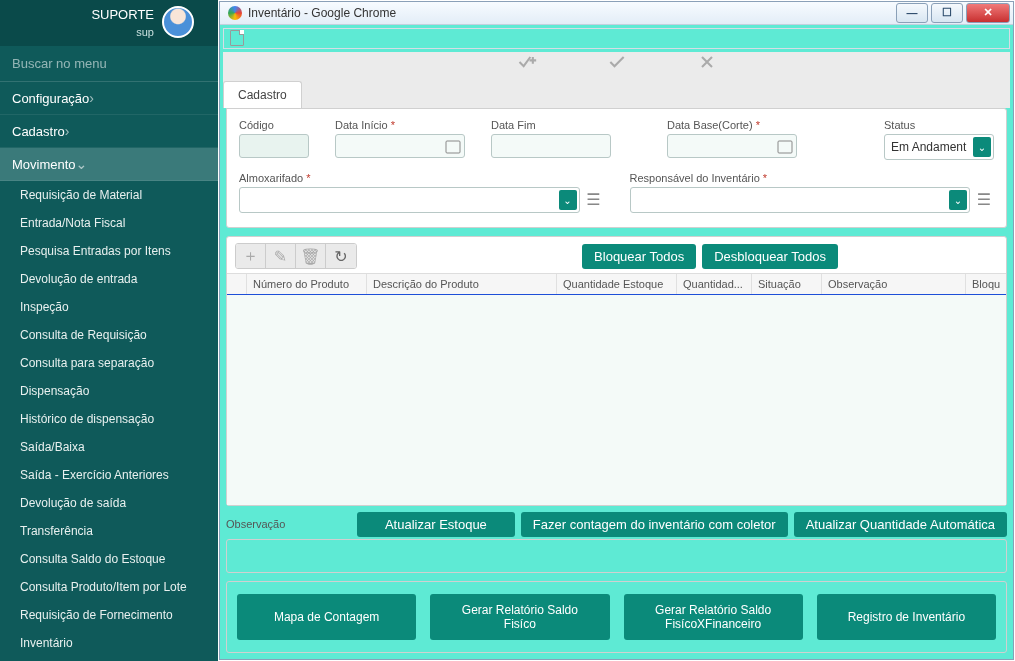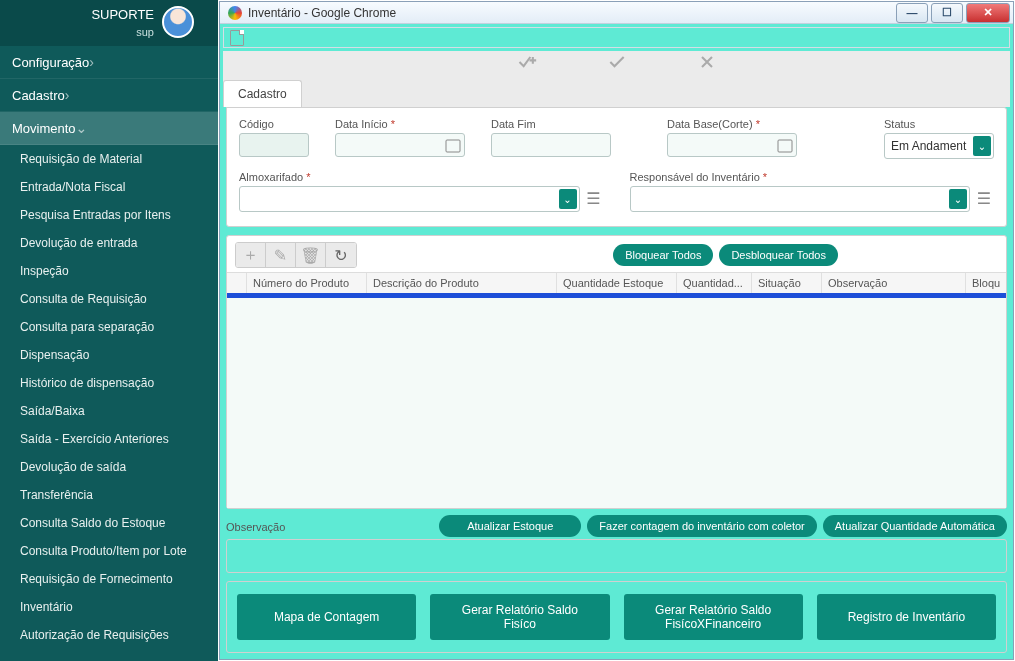--- a/index.html
+++ b/index.html
@@ -56,22 +56,22 @@
 .lookup .select-input { flex: 1; }
 .list-icon { width: 20px; height: 24px; display: flex; align-items: center; justify-content: center; color: #888; cursor: pointer; }
 
 .grid-panel { border: 1px solid #d0d0d0; margin: 8px 6px 0; background: #fff; border-radius: 3px; display: flex; flex-direction: column; }
 .grid-toolbar { display: flex; align-items: center; padding: 6px 8px 4px; gap: 6px; }
 .grid-toolbar-left { display: flex; gap: 0; border: 1px solid #ccc; border-radius: 3px; overflow: hidden; }
 .tb-btn { width: 30px; height: 24px; background: #eaeaea; display: flex; align-items: center; justify-content: center; color: #aaa; cursor: pointer; border-right: 1px solid #ccc; }
 .tb-btn:last-child { border-right: none; }
 .tb-btn.active { color: #666; }
 .grid-toolbar-right { display: flex; gap: 6px; margin-left: auto; margin-right: 160px; }
-.pill-btn { background: #0b8a7a; color: #fff; font-size: 11px; padding: 5px 12px; border-radius: 11px; cursor: pointer; border: none; }
-.grid-header { display: flex; background: #f6f6f6; border-top: 1px solid #ddd; border-bottom: 5px solid #1d4ed8; font-size: 11px; color: #555; }
+.pill-btn { background: #0b8a7a; color: #fff; font-size: 13px; padding: 5px 12px; border-radius: 3px; cursor: pointer; border: none; }
+.grid-header { display: flex; background: #f6f6f6; border-top: 1px solid #ddd; border-bottom: 1px solid #1d4ed8; font-size: 11px; color: #555; }
 .gh-cell { padding: 4px 6px; border-right: 1px solid #e0e0e0; }
 .grid-body { height: 210px; background: #f4faf8; }
 
 .obs-row { display: flex; align-items: flex-start; gap: 10px; margin: 6px 6px 0; }
 .obs-label { font-size: 11px; color: #555; padding-top: 6px; width: 80px; }
 .obs-buttons { display: flex; gap: 6px; flex: 1; justify-content: flex-end; }
 .obs-text { margin: 2px 6px 0; height: 42px; border: 1px solid #d0d0d0; border-radius: 3px; }
 
 .bottom-panel { border: 1px solid #d0d0d0; margin: 8px 6px 6px; padding: 12px 10px; display: flex; gap: 14px; justify-content: space-between; border-radius: 3px; }
 .big-btn { background: #0b8a7a; color: #fff; border: none; padding: 9px 14px; font-size: 12px; border-radius: 3px; cursor: pointer; flex: 1; }
@@ -79,20 +79,23 @@
 </head>
 <body>
 
 <div class="sidebar">
   <div class="sidebar-header">
     <div class="user-text">
       <div class="user-title">SUPORTE</div>
       <div class="user-sub">sup</div>
     </div>
     <div class="avatar"></div>
+  </div>
+  <div class="search-menu">
+    <input type="text" placeholder="Buscar no menu" style="">
   </div>
   <div class="nav-section">
     <span>Configuração</span>
     <span class="chevron">›</span>
   </div>
   <div class="nav-section">
     <span>Cadastro</span>
     <span class="chevron">›</span>
   </div>
   <div class="nav-section sub">

